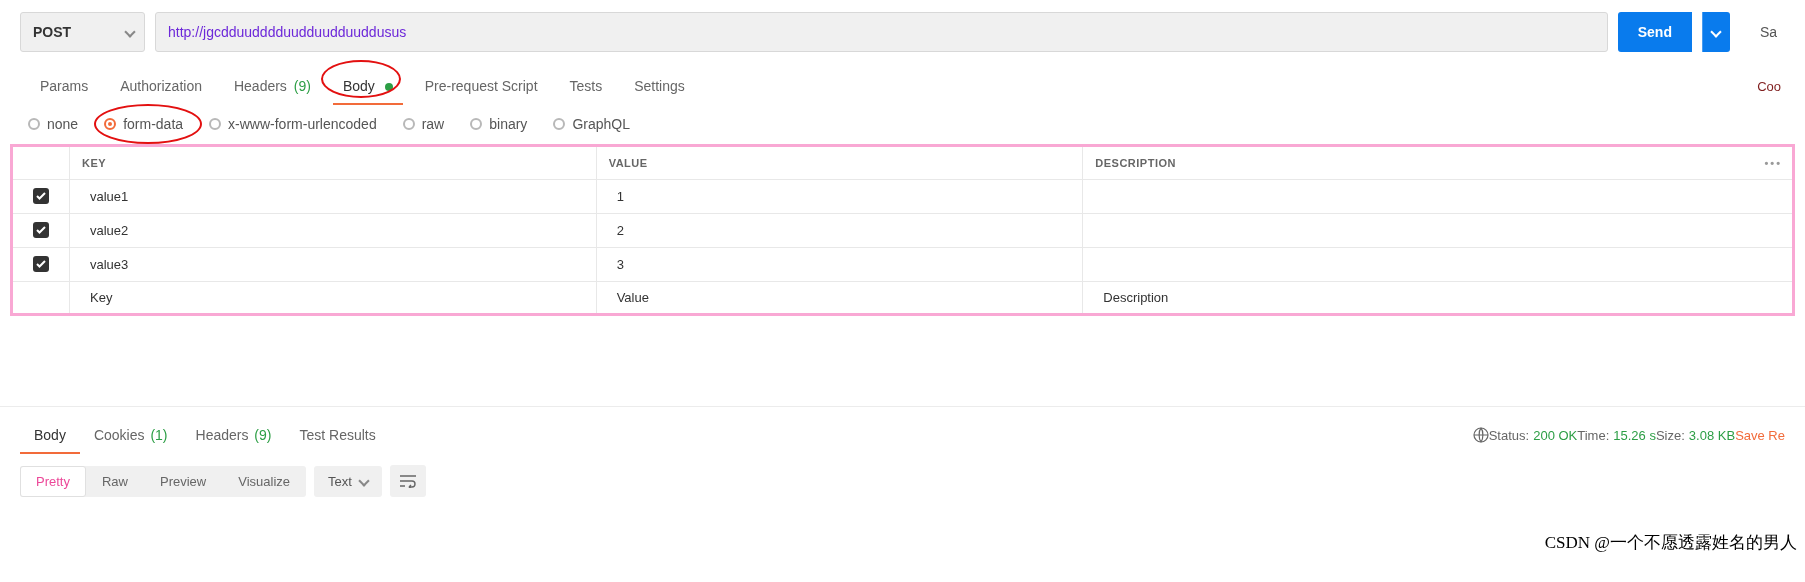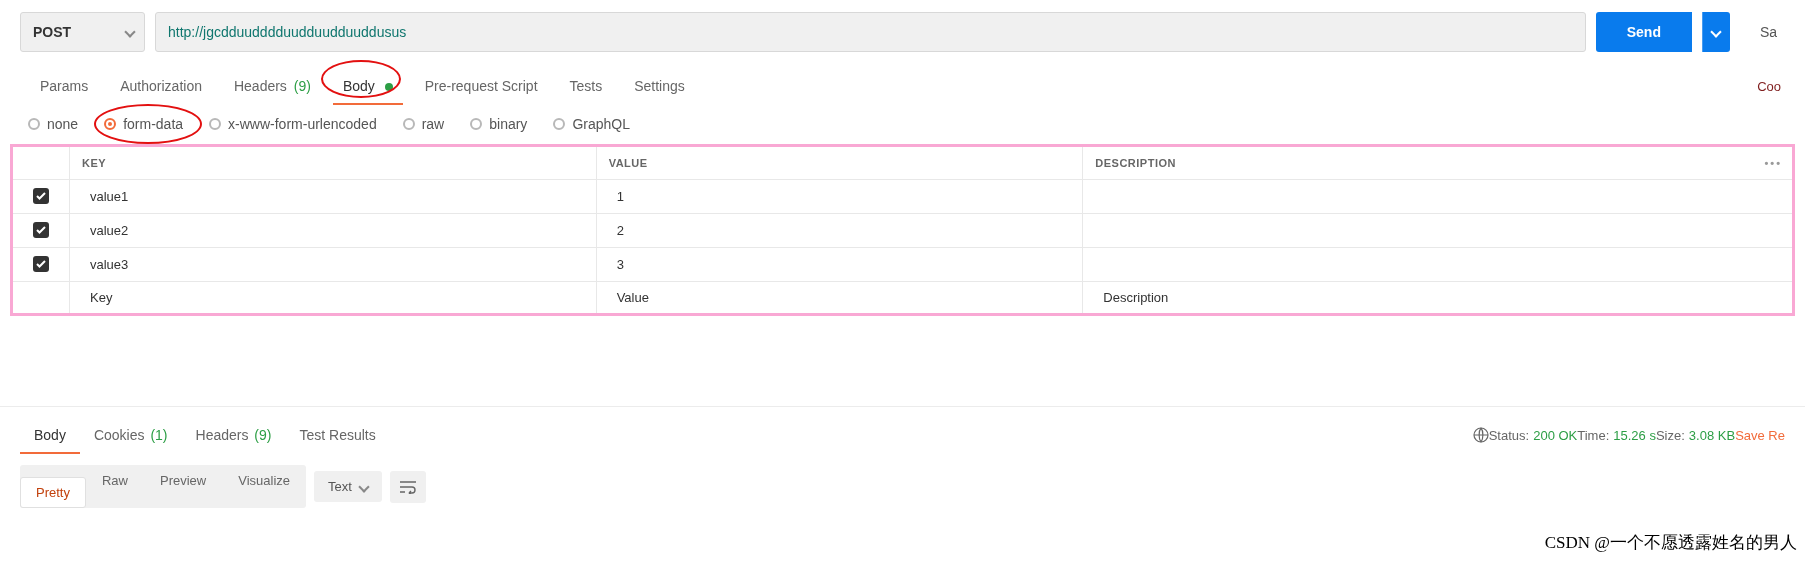--- a/index.html
+++ b/index.html
@@ -1,22 +1,22 @@
 <!DOCTYPE html>
 <html><head>
 <meta charset="utf-8">
 <style>
 * { box-sizing: border-box; margin: 0; padding: 0; font-family: "Segoe UI", Arial, sans-serif; }
 body { background: #fff; font-size: 13px; color: #333; width: 1805px; }
 
 .req-bar { display: flex; padding: 12px 20px 8px; gap: 10px; align-items: stretch; }
 .method-select { width: 125px; height: 40px; background: #f0f0f0; border: 1px solid #d8d8d8; border-radius: 3px; display: flex; align-items: center; padding: 0 12px; font-weight: 600; color: #333; font-size: 14px; position: relative; cursor: pointer; text-align: center; }
 .method-select .chev { position: absolute; right: 10px; }
-.url-input { flex: 1; height: 40px; background: #f0f0f0; border: 1px solid #d8d8d8; border-radius: 3px; padding: 0 12px; color: #0f766e; font-size: 14px; display: flex; align-items: center; }
-.send-btn { width: 96px; height: 40px; background: #097bed; color: #fff; border: none; border-radius: 3px 0 0 3px; font-weight: 600; font-size: 14px; cursor: pointer; }
+.url-input { flex: 1; height: 40px; background: #f0f0f0; border: 1px solid #d8d8d8; border-radius: 3px; padding: 0 12px; color: #6d28d9; font-size: 14px; display: flex; align-items: center; }
+.send-btn { width: 74px; height: 40px; background: #097bed; color: #fff; border: none; border-radius: 3px 0 0 3px; font-weight: 600; font-size: 14px; cursor: pointer; }
 .send-chev { width: 28px; height: 40px; background: #097bed; border: none; border-left: 1px solid rgba(255,255,255,.25); border-radius: 0 3px 3px 0; display: flex; align-items: center; justify-content: center; cursor: pointer; }
 .save-btn { height: 40px; padding: 0 8px; background: #fff; border: none; color: #555; font-size: 14px; cursor: pointer; margin-left: 12px; }
 
 .tabs-row { display: flex; padding: 8px 24px 0; align-items: center; position: relative; }
 .tab { padding: 10px 16px; color: #666; cursor: pointer; position: relative; font-size: 14px; }
 .tab.active { color: #333; }
 .tab.active::after { content: ""; position: absolute; left: 6px; right: 6px; bottom: -1px; height: 2px; background: #f26b3a; }
 .tab .count { color: #2c9e45; margin-left: 3px; }
 .tab .dot { display: inline-block; width: 8px; height: 8px; border-radius: 50%; background: #2c9e45; margin-left: 6px; }
 .cookies-link { margin-left: auto; color: #7f1d1d; font-size: 13px; padding: 10px 0; cursor: pointer; }
@@ -45,21 +45,21 @@
 .rtab.active::after { content: ""; position: absolute; left: 0; right: 0; bottom: -1px; height: 2px; background: #f26b3a; }
 .rtab .count { color: #2c9e45; margin-left: 2px; }
 .resp-meta { margin-left: auto; display: flex; align-items: center; color: #666; font-size: 13px; }
 .resp-meta .val { color: #2c9e45; margin-left: 4px; }
 .save-resp { color: #f26b3a; cursor: pointer; }
 .globe { width: 16px; height: 16px; }
 
 .view-bar { display: flex; padding: 12px 20px; gap: 8px; align-items: center; }
 .seg { display: flex; background: #f0f0f0; border-radius: 3px; }
 .seg .sbtn { padding: 8px 16px; color: #666; cursor: pointer; font-size: 13px; }
-.seg .sbtn.active { background: #fff; border-radius: 3px; box-shadow: 0 0 0 1px #e0e0e0 inset; color: #c2410c; margin-top: 12px; }
+.seg .sbtn.active { background: #fff; border-radius: 3px; box-shadow: 0 0 0 1px #e0e0e0 inset; color: #ec4899; }
 .fmt-sel { background: #f0f0f0; padding: 8px 14px; border-radius: 3px; display: flex; align-items: center; gap: 8px; color: #555; font-size: 13px; cursor: pointer; }
 .wrap-btn { background: #f0f0f0; width: 36px; height: 32px; border-radius: 3px; display: flex; align-items: center; justify-content: center; cursor: pointer; }
 
 .watermark { position: fixed; right: 8px; bottom: 28px; color: #000000; font-size: 17px; pointer-events: none; font-family: Liberation Serif, serif; }
 .chev { border: solid #888; border-width: 0 2px 2px 0; display: inline-block; padding: 3px; transform: rotate(45deg); }
 .chev.white { border-color: #fff; }
 </style>
 </head>
 <body>
 

